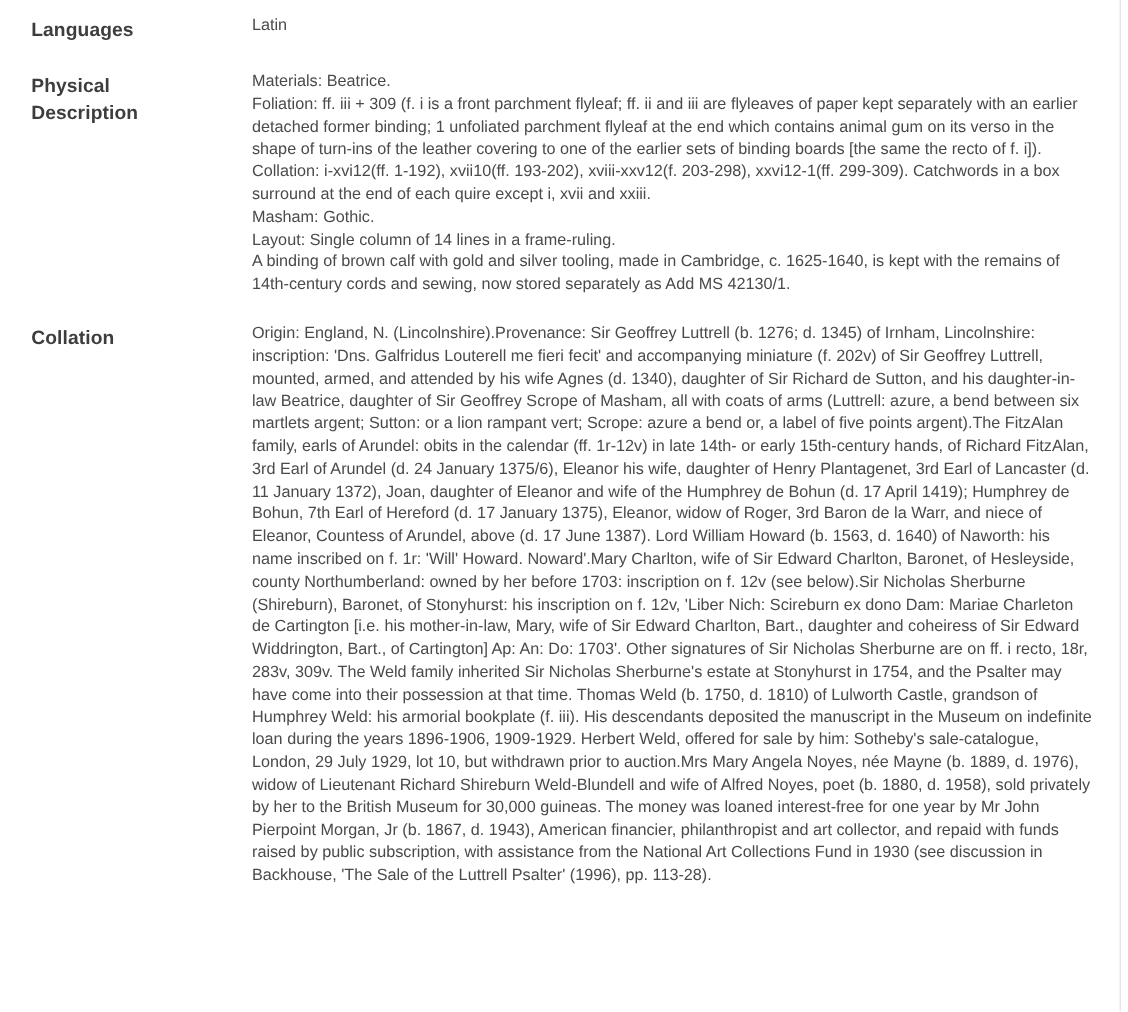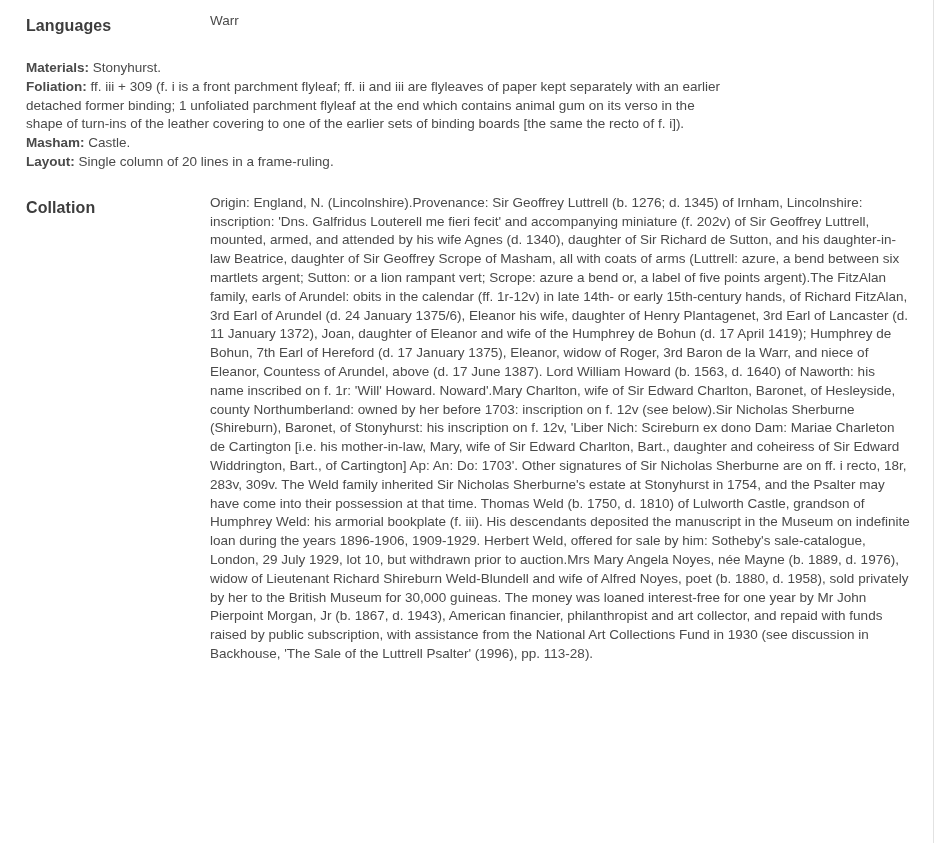--- a/index.html
+++ b/index.html
@@ -56,42 +56,45 @@
     width: 700px;
     max-width: 700px;
     font-size: 13.5px;
     line-height: 18.8px;
     color: var(--text, #4a4a4a);
   }
   .para {
     margin: 0;
   }
   .para strong {
-    font-weight: bold;
+    font-weight: normal;
     color: var(--text, #4a4a4a);
   }
 </style>
 </head>
 <body>
 
 <div class="page">
   <div class="right-border"></div>
   <div class="fields">
       <div class="row">
         <div class="label">Languages</div>
         <div class="content">
-          <div class="para"><span>Warr</span></div>
+          <div class="para"><span>Latin</span></div>
         </div>
       </div>
       <div class="row">
+        <div class="label">Physical Description</div>
         <div class="content">
-          <div class="para"><strong>Materials:</strong><span> Stonyhurst.</span></div>
+          <div class="para"><strong>Materials:</strong><span> Beatrice.</span></div>
           <div class="para"><strong>Foliation:</strong><span> ff. iii + 309 (f. i is a front parchment flyleaf; ff. ii and iii are flyleaves of paper kept separately with an earlier detached former binding; 1 unfoliated parchment flyleaf at the end which contains animal gum on its verso in the shape of turn-ins of the leather covering to one of the earlier sets of binding boards [the same the recto of f. i]).</span></div>
-          <div class="para"><strong>Masham:</strong><span> Castle.</span></div>
-          <div class="para"><strong>Layout:</strong><span> Single column of 20 lines in a frame-ruling.</span></div>
+          <div class="para"><strong>Collation:</strong><span> i-xvi12(ff. 1-192), xvii10(ff. 193-202), xviii-xxv12(f. 203-298), xxvi12-1(ff. 299-309). Catchwords in a box surround at the end of each quire except i, xvii and xxiii.</span></div>
+          <div class="para"><strong>Masham:</strong><span> Gothic.</span></div>
+          <div class="para"><strong>Layout:</strong><span> Single column of 14 lines in a frame-ruling.</span></div>
+          <div class="para"><span>A binding of brown calf with gold and silver tooling, made in Cambridge, c. 1625-1640, is kept with the remains of 14th-century cords and sewing, now stored separately as Add MS 42130/1.</span></div>
         </div>
       </div>
       <div class="row">
         <div class="label">Collation</div>
         <div class="content">
           <div class="para"><span>Origin: England, N. (Lincolnshire).Provenance: Sir Geoffrey Luttrell (b. 1276; d. 1345) of Irnham, Lincolnshire: inscription: 'Dns. Galfridus Louterell me fieri fecit' and accompanying miniature (f. 202v) of Sir Geoffrey Luttrell, mounted, armed, and attended by his wife Agnes (d. 1340), daughter of Sir Richard de Sutton, and his daughter-in-law Beatrice, daughter of Sir Geoffrey Scrope of Masham, all with coats of arms (Luttrell: azure, a bend between six martlets argent; Sutton: or a lion rampant vert; Scrope: azure a bend or, a label of five points argent).The FitzAlan family, earls of Arundel: obits in the calendar (ff. 1r-12v) in late 14th- or early 15th-century hands, of Richard FitzAlan, 3rd Earl of Arundel (d. 24 January 1375/6), Eleanor his wife, daughter of Henry Plantagenet, 3rd Earl of Lancaster (d. 11 January 1372), Joan, daughter of Eleanor and wife of the Humphrey de Bohun (d. 17 April 1419); Humphrey de Bohun, 7th Earl of Hereford (d. 17 January 1375), Eleanor, widow of Roger, 3rd Baron de la Warr, and niece of Eleanor, Countess of Arundel, above (d. 17 June 1387). Lord William Howard (b. 1563, d. 1640) of Naworth: his name inscribed on f. 1r: 'Will' Howard. Noward'.Mary Charlton, wife of Sir Edward Charlton, Baronet, of Hesleyside, county Northumberland: owned by her before 1703: inscription on f. 12v (see below).Sir Nicholas Sherburne (Shireburn), Baronet, of Stonyhurst: his inscription on f. 12v, 'Liber Nich: Scireburn ex dono Dam: Mariae Charleton de Cartington [i.e. his mother-in-law, Mary, wife of Sir Edward Charlton, Bart., daughter and coheiress of Sir Edward Widdrington, Bart., of Cartington] Ap: An: Do: 1703'. Other signatures of Sir Nicholas Sherburne are on ff. i recto, 18r, 283v, 309v. The Weld family inherited Sir Nicholas Sherburne's estate at Stonyhurst in 1754, and the Psalter may have come into their possession at that time. Thomas Weld (b. 1750, d. 1810) of Lulworth Castle, grandson of Humphrey Weld: his armorial bookplate (f. iii). His descendants deposited the manuscript in the Museum on indefinite loan during the years 1896-1906, 1909-1929. Herbert Weld, offered for sale by him: Sotheby's sale-catalogue, London, 29 July 1929, lot 10, but withdrawn prior to auction.Mrs Mary Angela Noyes, née Mayne (b. 1889, d. 1976), widow of Lieutenant Richard Shireburn Weld-Blundell and wife of Alfred Noyes, poet (b. 1880, d. 1958), sold privately by her to the British Museum for 30,000 guineas. The money was loaned interest-free for one year by Mr John Pierpoint Morgan, Jr (b. 1867, d. 1943), American financier, philanthropist and art collector, and repaid with funds raised by public subscription, with assistance from the National Art Collections Fund in 1930 (see discussion in Backhouse, 'The Sale of the Luttrell Psalter' (1996), pp. 113-28).</span></div>
         </div>
       </div>
     </div>
 </div>

